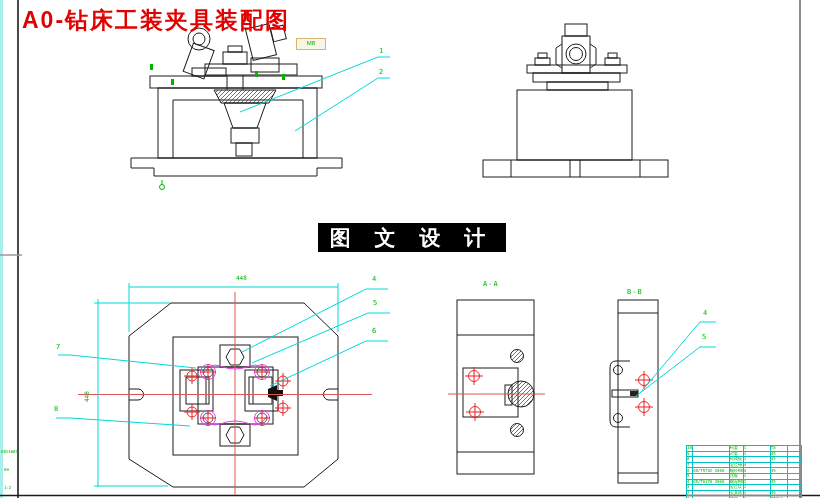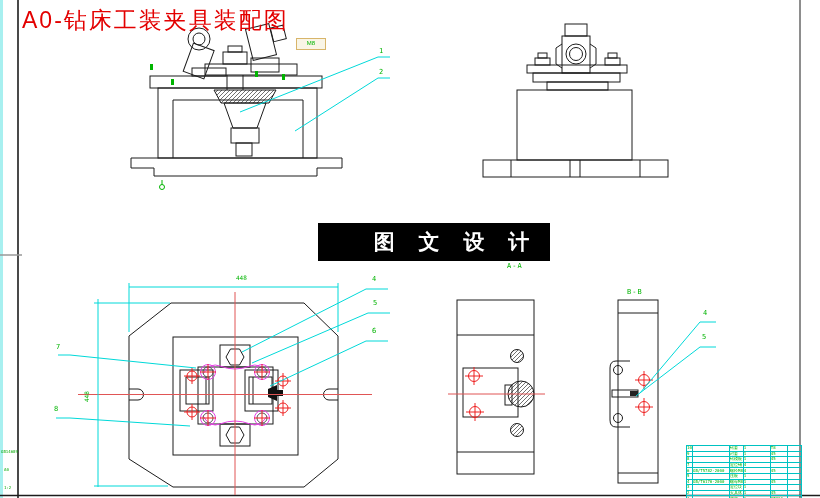--- a/index.html
+++ b/index.html
@@ -1,23 +1,23 @@
 <!DOCTYPE html>
 <html><head>
 <meta charset="utf-8">
 <style>
   html,body{margin:0;padding:0;background:#e8e8e8;}
   .sheet{position:relative;width:820px;height:498px;background:#ffffff;overflow:hidden;
          font-family:"Liberation Sans",sans-serif;}
   svg{position:absolute;left:0;top:0;}
-  #title{position:absolute;left:22px;top:5px;color:#e30000;font-size:23px;font-weight:normal;
+  #title{position:absolute;left:22px;top:5px;color:#e30000;font-size:23px;font-weight:bold;
          letter-spacing:2px;white-space:nowrap;}
-  #banner{position:absolute;left:318px;top:223px;width:188px;height:38px;background:#000;
+  #banner{position:absolute;left:318px;top:223px;width:188px;height:29px;background:#000;
           color:#fff;display:flex;align-items:center;justify-content:center;
-          font-size:21px;font-weight:bold;letter-spacing:9px;white-space:nowrap;padding-left:44px;}
+          font-size:21px;font-weight:bold;letter-spacing:9px;white-space:nowrap;}
   #tag{position:absolute;left:296px;top:38px;width:28px;height:10px;border:1px solid #d8b56a;
        background:#f9f5e6;color:#00b400;font-size:6px;line-height:9px;text-align:center;overflow:hidden;}
   .lbl{position:absolute;color:#00b400;font-size:7px;line-height:1;
        font-family:"DejaVu Sans Mono",monospace;white-space:nowrap;}
   .lbl.dim{font-size:6px;}
   .lbl.view{font-size:7px;letter-spacing:1px;}
   .lbl.vert{transform:rotate(-90deg);transform-origin:left top;}
   .lbl.margin{font-size:4px;color:#00a800;}
   #bom{position:absolute;left:686px;top:445px;border-collapse:collapse;table-layout:fixed;}
   #bom td{border:0.5px solid #00c2c2;color:#00b400;font-size:4px;line-height:4px;height:4.6px;
@@ -220,21 +220,21 @@
   <div id="label-layer">
       <div class="lbl balloon" style="left: 379px; top: 48px;">1</div>
       <div class="lbl balloon" style="left: 379px; top: 69px;">2</div>
       <div class="lbl dim" style="left: 236px; top: 275px;">448</div>
       <div class="lbl balloon" style="left: 372px; top: 276px;">4</div>
       <div class="lbl balloon" style="left: 373px; top: 300px;">5</div>
       <div class="lbl balloon" style="left: 372px; top: 328px;">6</div>
       <div class="lbl balloon" style="left: 56px; top: 344px;">7</div>
       <div class="lbl balloon" style="left: 54px; top: 406px;">8</div>
       <div class="lbl dim vert" style="left: 84px; top: 402px;">448</div>
-      <div class="lbl view" style="left: 483px; top: 263px; margin-left: 24px;">A-A</div>
+      <div class="lbl view" style="left: 483px; top: 281px;">A-A</div>
       <div class="lbl view" style="left: 627px; top: 289px;">B-B</div>
       <div class="lbl balloon" style="left: 703px; top: 310px;">4</div>
       <div class="lbl balloon" style="left: 702px; top: 334px;">5</div>
       <div class="lbl margin" style="left: 1px; top: 450px;">GB14689</div>
       <div class="lbl margin" style="left: 4px; top: 468px;">A0</div>
       <div class="lbl margin" style="left: 4px; top: 486px;">1:2</div>
     </div>
 
   <table id="bom">
     <colgroup>

